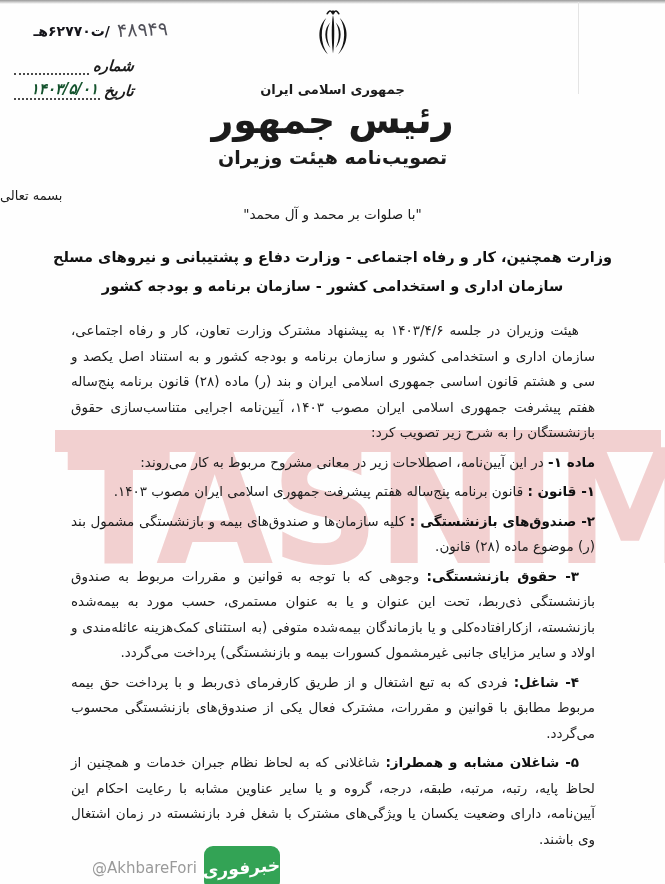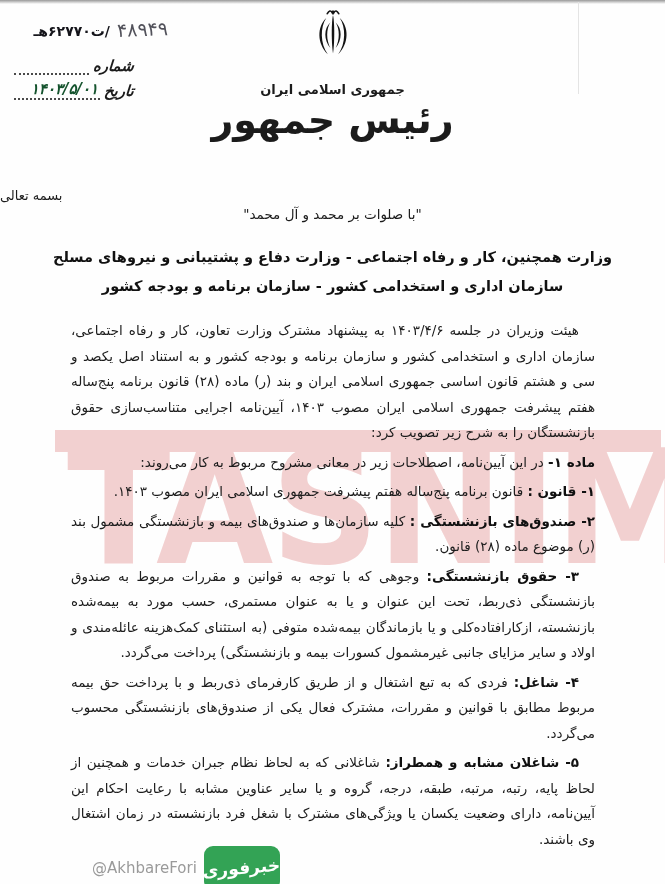--- a/index.html
+++ b/index.html
@@ -108,20 +108,21 @@
         <path d="M20 7 C18.4 13 18.4 34 20 43.5 C21.6 34 21.6 13 20 7 Z"></path>
         <path d="M17.5 14 C11 19.5 11 31 17.5 38.5 C13.4 31 13.4 20 17.5 14 Z"></path>
         <path d="M22.5 14 C29 19.5 29 31 22.5 38.5 C26.6 31 26.6 20 22.5 14 Z"></path>
         <path d="M13.5 9.5 C4.5 18 4.5 34 15 44.5 C7.6 34 7.6 18.5 13.5 9.5 Z"></path>
         <path d="M26.5 9.5 C35.5 18 35.5 34 25 44.5 C32.4 34 32.4 18.5 26.5 9.5 Z"></path>
       </g>
       <path d="M14.5 5.5 Q17 0.8 19.3 4.6 Q20 1.4 20.7 4.6 Q23 0.8 25.5 5.5" fill="none" stroke="#141414" stroke-width="1.6" stroke-linecap="round"></path>
     </svg>
     <div class="country">جمهوری اسلامی ایران</div>
     <div class="president">رئیس جمهور</div>
+    <div class="doctype">تصویب‌نامه هیئت وزیران</div>
   </div>
 
   <div class="besmeleh">بسمه تعالی</div>
   <div class="salavat">"با صلوات بر محمد و آل محمد"</div>
 
   <div class="addressees">
     <div>وزارت همچنین، کار و رفاه اجتماعی - وزارت دفاع و پشتیبانی و نیروهای مسلح</div>
     <div>سازمان اداری و استخدامی کشور - سازمان برنامه و بودجه کشور</div>
   </div>
 

